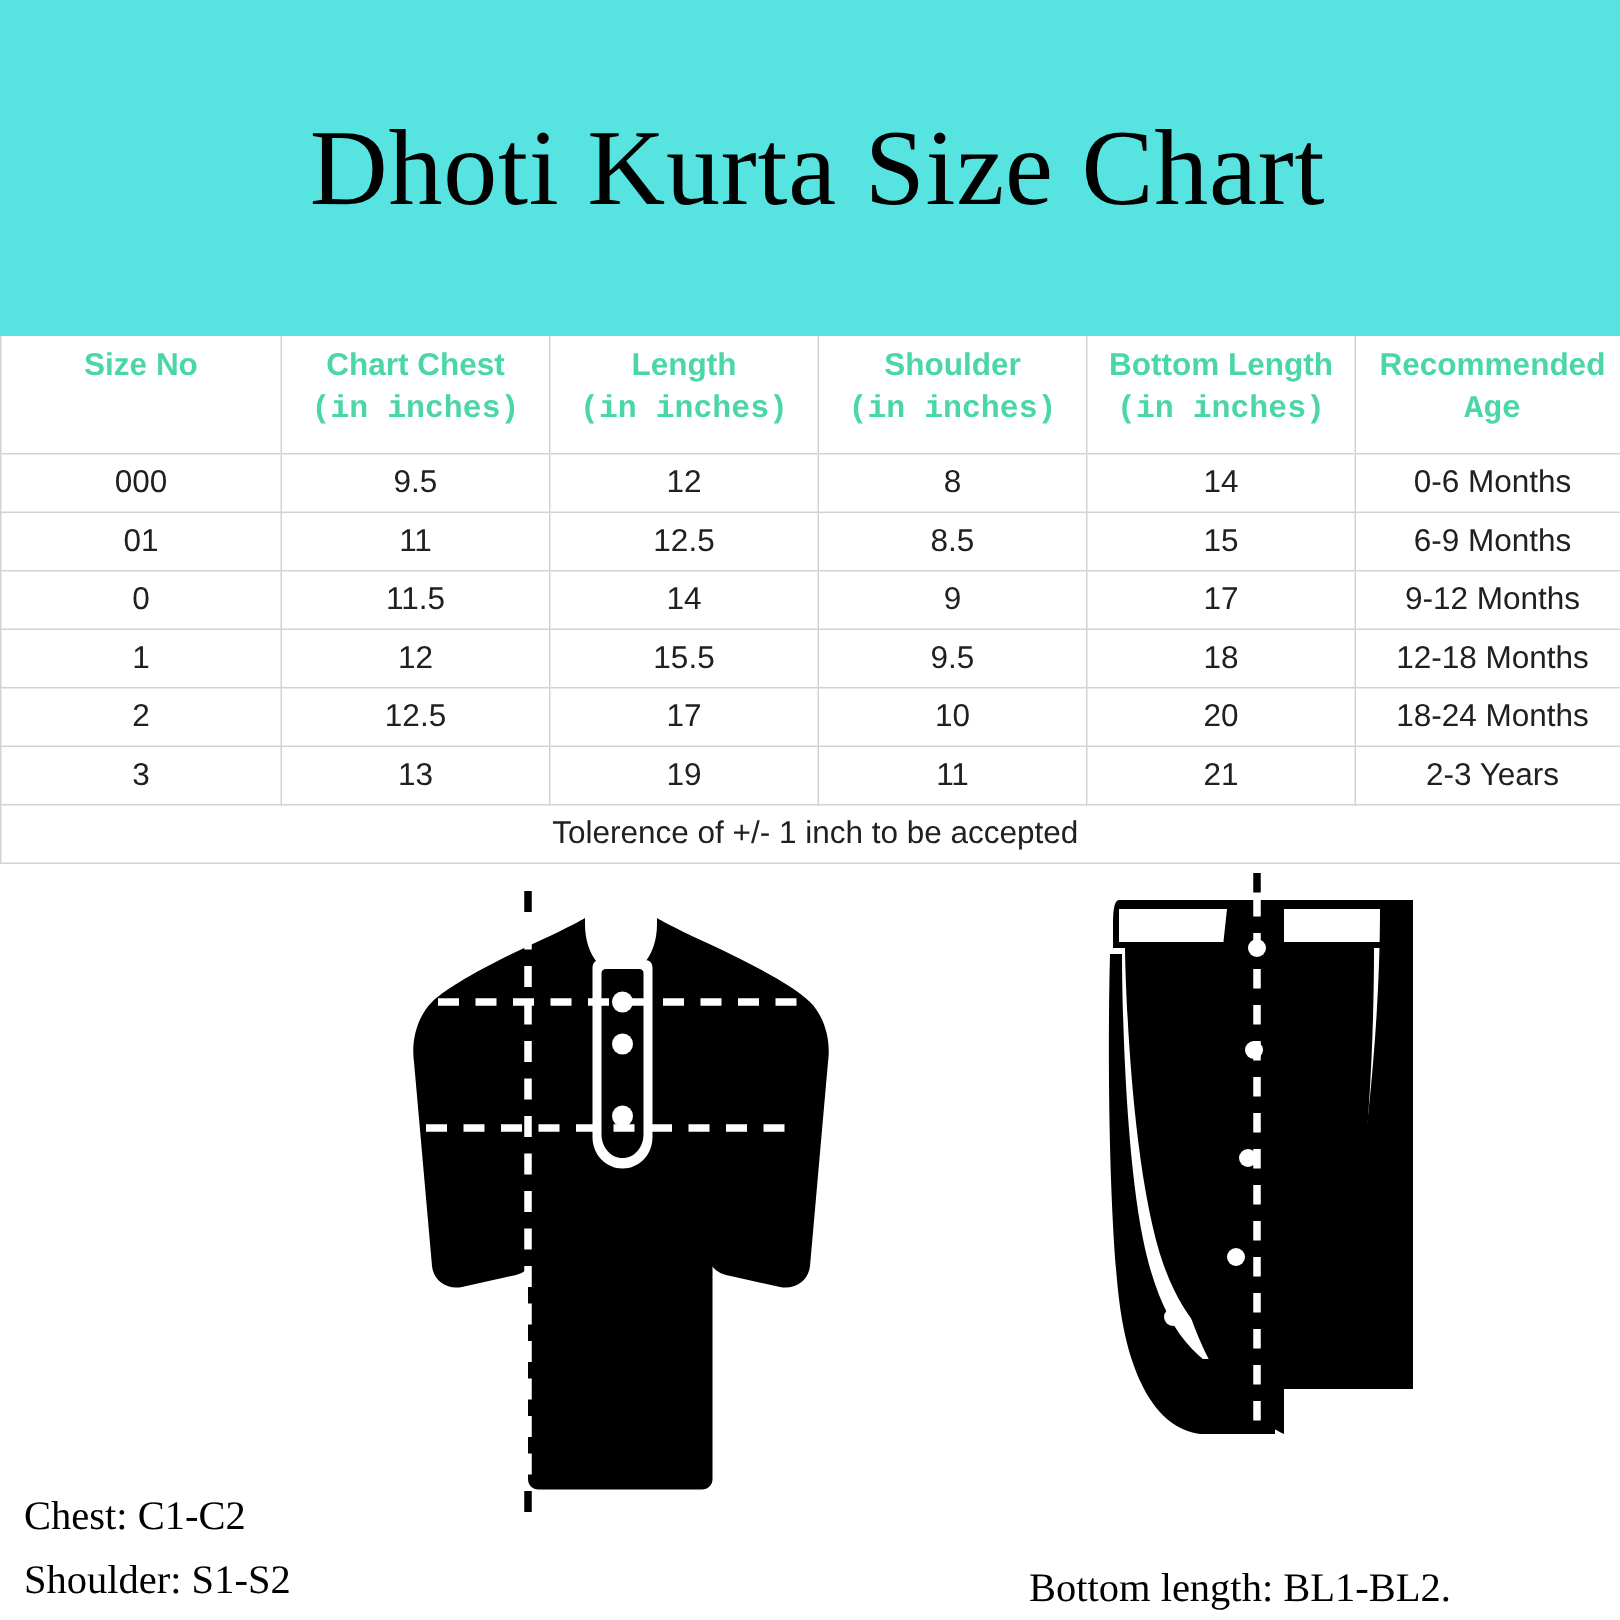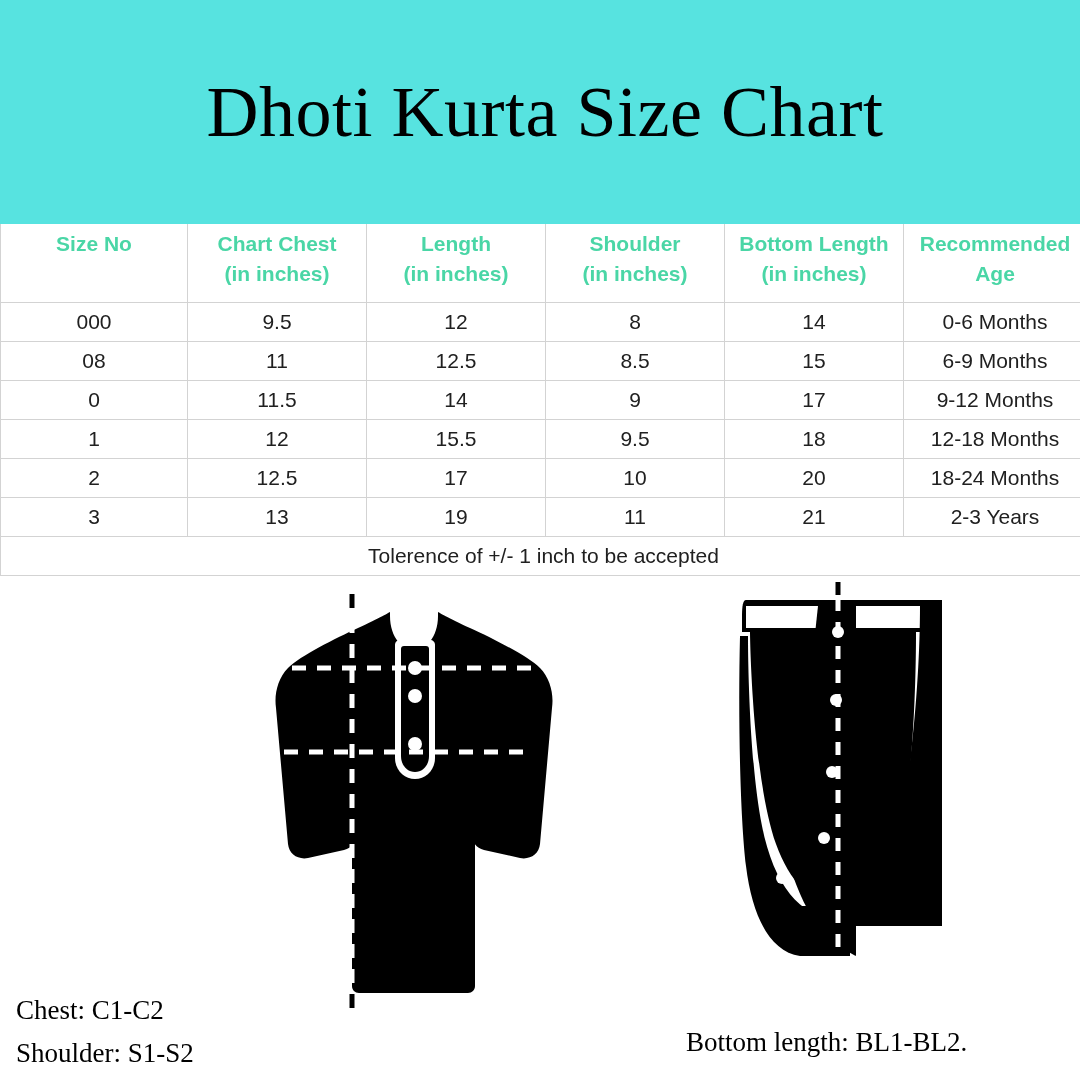--- a/index.html
+++ b/index.html
@@ -59,20 +59,21 @@
     border-bottom: none;
     border-top: none;
     vertical-align: bottom;
     padding-bottom: 4px;
   }
   table.size-table thead tr.row2 th {
     border-top: none;
     vertical-align: top;
     padding-top: 2px;
     height: 36px;
+    font-family: Liberation Mono, monospace;
   }
   .col-size { width: 186px; }
   .col-chest { width: 178px; }
   .col-length { width: 178px; margin-top: 42px; }
   .col-shoulder { width: 178px; }
   .col-bottom { width: 178px; }
   .col-age { width: 182px; }
 
   .note-row td {
     font-size: 21px;
@@ -91,21 +92,21 @@
     left: 16px;
     bottom: 6px;
     font-family: Liberation Serif, serif;
     font-size: 27px;
     color: #000;
     line-height: 1.62;
   }
   .bottom-caption {
     position: absolute;
     left: 686px;
-    bottom: 24px;
+    bottom: 8px;
     font-family: "Liberation Serif", serif;
     font-size: 27px;
     color: #000;
   }
 
   svg.kurta, svg.dhoti {
     position: absolute;
     top: 0;
   }
   svg.kurta { left: 240px; }
@@ -141,21 +142,21 @@
     <tbody>
       <tr>
         <td>000</td>
         <td>9.5</td>
         <td>12</td>
         <td>8</td>
         <td>14</td>
         <td>0-6 Months</td>
       </tr>
       <tr>
-        <td>08</td>
+        <td>01</td>
         <td>11</td>
         <td>12.5</td>
         <td>8.5</td>
         <td>15</td>
         <td>6-9 Months</td>
       </tr>
       <tr>
         <td>0</td>
         <td>11.5</td>
         <td>14</td>

